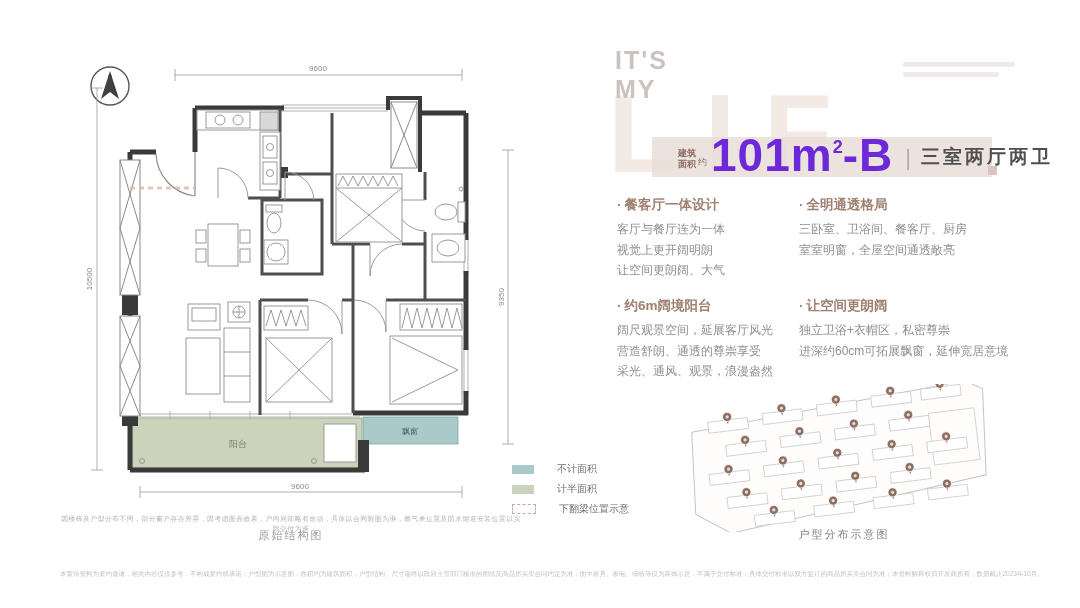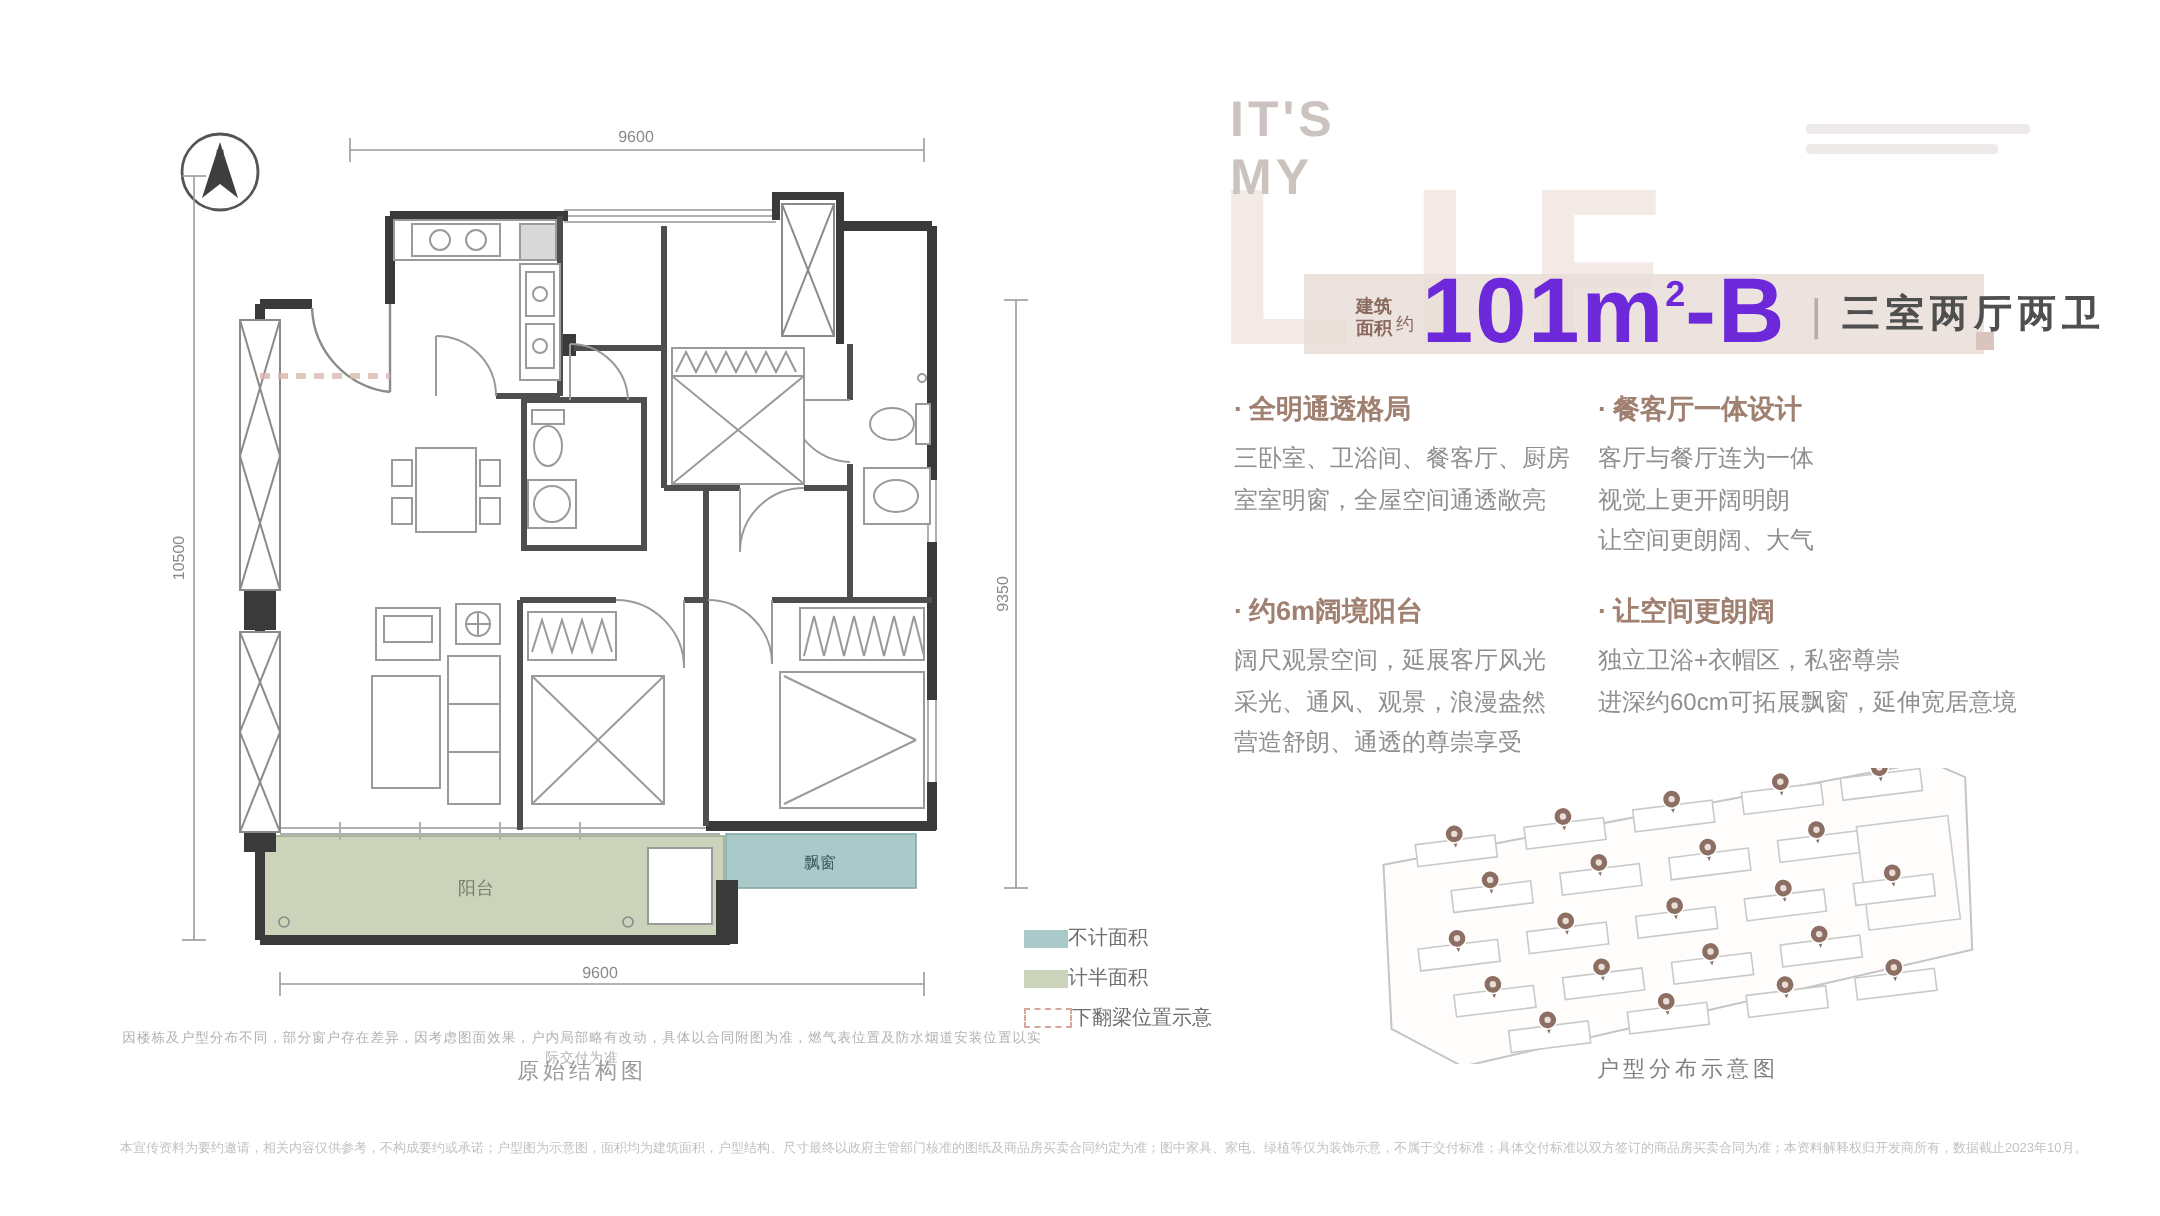--- a/index.html
+++ b/index.html
@@ -37,21 +37,21 @@
   .feature .f-line{font-size:12px;color:#8f8f8f;line-height:1.72;}
 
   
   .siteplan{position:absolute;left:678px;top:384px;z-index:2;}
   .siteplan-caption{position:absolute;left:678px;top:527px;width:332px;text-align:center;
                     font-size:11px;color:#808080;letter-spacing:2px;z-index:2;}
 
   
   .plansvg{position:absolute;left:70px;top:48px;z-index:1;}
   .legend{position:absolute;left:512px;top:462px;z-index:3;}
-  .legend-row{display:flex;align-items:center;gap:0;margin-bottom:6px;font-size:10px;color:#6f6f6f;}
+  .legend-row{display:flex;align-items:center;gap:23px;margin-bottom:6px;font-size:10px;color:#6f6f6f;}
   .sw{width:22px;height:9px;display:inline-block;}
   .sw-teal{background:#a9cac8;}
   .sw-sage{background:#ccd3bb;}
   .sw-dash{width:22px;height:8px;border:1px dashed #d3a79b;background:transparent;}
 
   .plan-note1{position:absolute;left:58px;top:514px;width:466px;text-align:center;
               font-size:6.8px;color:#b2b2b2;letter-spacing:.5px;z-index:2;}
   .plan-note2{position:absolute;left:58px;top:528px;width:466px;text-align:center;
               font-size:11px;color:#9a9a9a;letter-spacing:2px;z-index:2;}
 
@@ -314,35 +314,35 @@
       </div>
       <span class="approx">约</span>
     </div>
     <div class="big-num"><span>101m</span><sup>2</sup><span>-B</span></div>
     <div class="title-pipe">|</div>
     <div class="layout-text">三室两厅两卫</div>
   </div>
 
   <div class="features">
     <div class="feature">
-      <div class="f-title"><span class="dot">·</span><span>全明通透格局</span></div>
-      <div class="f-line">三卧室、卫浴间、餐客厅、厨房</div>
-      <div class="f-line">室室明窗，全屋空间通透敞亮</div>
-    </div>
-    <div class="feature">
       <div class="f-title"><span class="dot">·</span><span>餐客厅一体设计</span></div>
       <div class="f-line">客厅与餐厅连为一体</div>
       <div class="f-line">视觉上更开阔明朗</div>
       <div class="f-line">让空间更朗阔、大气</div>
     </div>
     <div class="feature">
+      <div class="f-title"><span class="dot">·</span><span>全明通透格局</span></div>
+      <div class="f-line">三卧室、卫浴间、餐客厅、厨房</div>
+      <div class="f-line">室室明窗，全屋空间通透敞亮</div>
+    </div>
+    <div class="feature">
       <div class="f-title"><span class="dot">·</span><span>约6m阔境阳台</span></div>
       <div class="f-line">阔尺观景空间，延展客厅风光</div>
+      <div class="f-line">营造舒朗、通透的尊崇享受</div>
       <div class="f-line">采光、通风、观景，浪漫盎然</div>
-      <div class="f-line">营造舒朗、通透的尊崇享受</div>
     </div>
     <div class="feature">
       <div class="f-title"><span class="dot">·</span><span>让空间更朗阔</span></div>
       <div class="f-line">独立卫浴+衣帽区，私密尊崇</div>
       <div class="f-line">进深约60cm可拓展飘窗，延伸宽居意境</div>
     </div>
   </div>
 
   <svg class="siteplan" width="332" height="148" viewBox="0 0 332 148">
     <defs>

